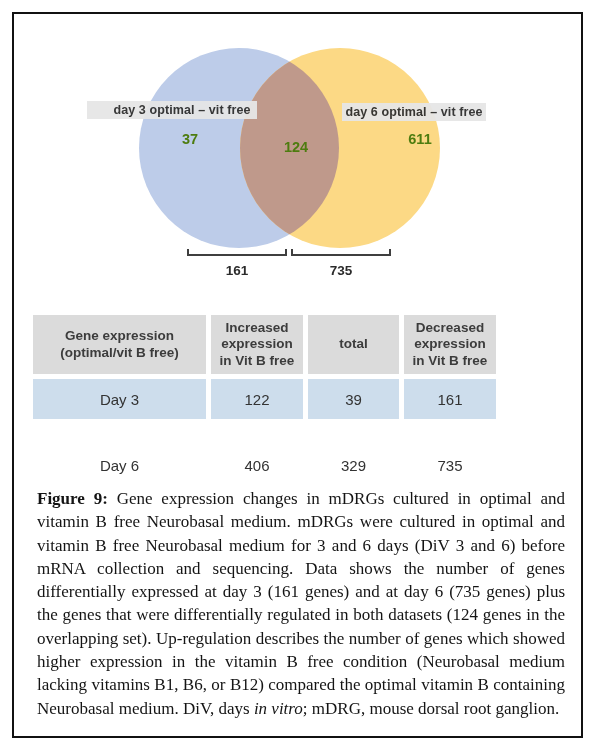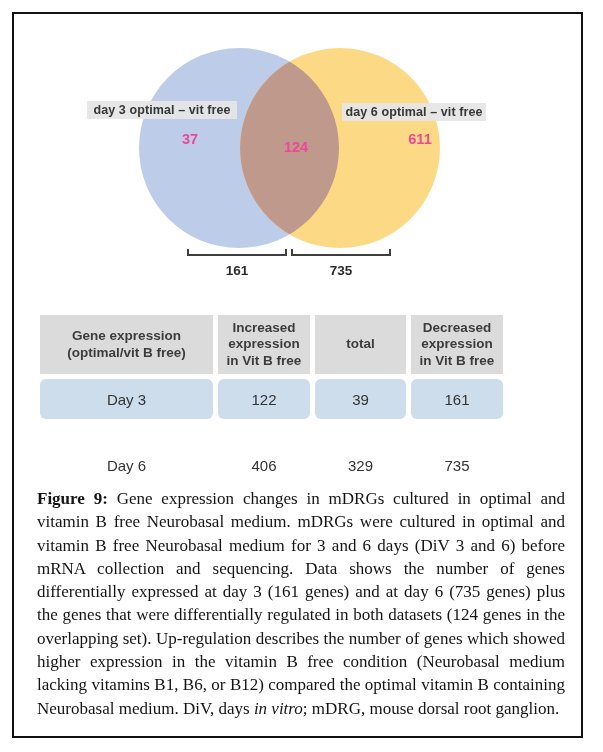--- a/index.html
+++ b/index.html
@@ -7,38 +7,38 @@
           font-family:"Liberation Sans",sans-serif;}
   .frame{position:absolute;left:12px;top:12px;width:571px;height:726px;
          border:2px solid #111;box-sizing:border-box;}
   .venn{position:absolute;left:0;top:0;}
   .c-left{fill:var(--venn_left,#bdcce9);}
   .c-right{fill:var(--venn_right,#fcd985);}
   .c-overlap{fill:var(--venn_overlap,#bf998b);}
   .vlabel{position:absolute;height:18px;display:flex;align-items:center;justify-content:center;
           background:var(--venn_label_bg,#e6e6e6);opacity:0.95;
           font-size:12.5px;font-weight:600;color:#2e2e2e;letter-spacing:0.1px;white-space:nowrap;}
-  .vlabel.left{left:87px;top:101px;width:150px;}
+  .vlabel.left{left:87px;top:101px;width:150px;padding-left:20px;}
   .vlabel.right{left:342px;top:103px;width:144px;}
-  .vnum{position:absolute;transform:translateX(-50%);font-size:14.5px;font-weight:600;color:#ec4899;}
+  .vnum{position:absolute;transform:translateX(-50%);font-size:14.5px;font-weight:600;color:#4d7c0f;}
   .bracket{position:absolute;height:7px;width:100px;box-sizing:border-box;
            border-left:2px solid var(--bracket_color,#3f3f3f);
            border-right:2px solid var(--bracket_color,#3f3f3f);
            border-bottom:2px solid var(--bracket_color,#3f3f3f);}
   .bracket.b-left{left:187px;top:249px;}
   .bracket.b-right{left:291px;top:249px;}
   .vtotal{position:absolute;transform:translateX(-50%);font-size:13.5px;font-weight:700;color:#2b2b2b;}
-  .gtable{position:absolute;left:40px;top:315px;display:grid;
+  .gtable{position:absolute;left:33px;top:315px;display:grid;
           grid-template-columns:173px 92px 91px 92px;
           grid-template-rows:59px 40px 38px;
           column-gap:5px;row-gap:5px;}
   .cell{display:flex;align-items:center;justify-content:center;text-align:center;}
   .cell.head{background:var(--table_header_bg,#dbdbdb);font-weight:700;font-size:13.5px;
              line-height:1.22;color:#3c3c3c;padding:0 6px;box-sizing:border-box;}
-  .cell.r1{background:var(--table_row1_bg,#cdddec);border-radius:6px;}
+  .cell.r1{background:var(--table_row1_bg,#cdddec);}
   .cell.r2{background:var(--table_row2_bg,#e7edf6);margin-top:41px;}
   .cell.body{font-size:15px;color:#333;}
   .caption{position:absolute;left:33px;top:483px;width:528px;margin:4px;
            font-family:"Liberation Serif",serif;font-size:17px;line-height:23.3px;
            color:#141414;text-align:justify;}
   .caption b{font-weight:700;}
   .caption i{font-style:italic;}
 </style>
 </head>
 <body>

